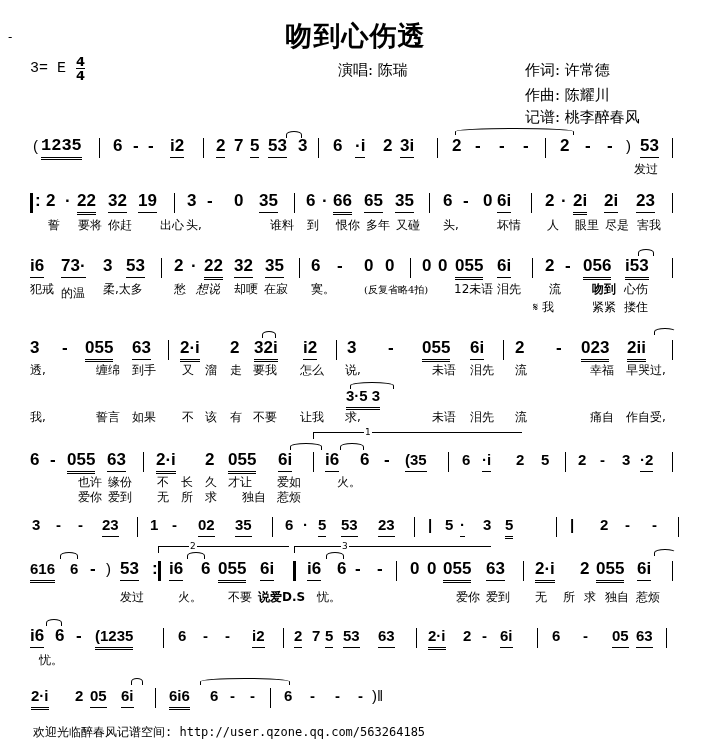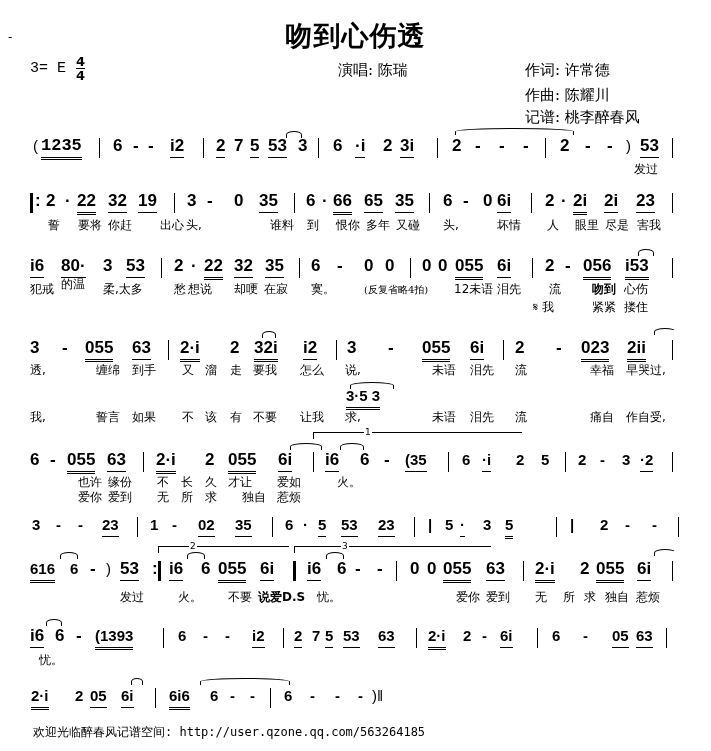--- a/index.html
+++ b/index.html
@@ -126,21 +126,21 @@
   <span class="ly" style="left:443px;top:218px;">头,</span>
   <span class="ly" style="left:497px;top:218px;">坏情</span>
   <span class="ly" style="left:547px;top:218px;">人</span>
   <span class="ly" style="left:575px;top:218px;">眼里</span>
   <span class="ly" style="left:605px;top:218px;">尽是</span>
   <span class="ly" style="left:637px;top:218px;">害我</span>
 </div>
 
 <div class="staff" style="top:256px;">
   <span class="n u1" style="left:30px;">i6</span>
-  <span class="n u1" style="left:61px;">80·</span>
+  <span class="n u1" style="left:61px;">73·</span>
   <span class="n" style="left:103px;">3</span>
   <span class="n u1" style="left:126px;">53</span>
   <span class="bar" style="left:161px;"></span>
   <span class="n" style="left:174px;">2</span>
   <span class="n" style="left:191px;">·</span>
   <span class="n u2" style="left:204px;">22</span>
   <span class="n u1" style="left:234px;">32</span>
   <span class="n u1" style="left:265px;">35</span>
   <span class="bar" style="left:299px;"></span>
   <span class="n" style="left:311px;">6</span>
@@ -155,24 +155,24 @@
   <span class="bar" style="left:532px;"></span>
   <span class="n" style="left:545px;">2</span>
   <span class="n" style="left:565px;">-</span>
   <span class="n u2" style="left:583px;">056</span>
   <span class="arc full" style="left:638px;top:-7px;width:14px;"></span>
   <span class="n u2" style="left:625px;">i53</span>
   <span class="bar" style="left:672px;"></span>
 </div>
 <div>
   <span class="ly" style="left:30px;top:282px;">犯戒</span>
-  <span class="ly" style="left:61px;top:277px;">的温</span>
+  <span class="ly" style="left:61px;top:286px;">的温</span>
   <span class="ly" style="left:103px;top:282px;">柔,太多</span>
   <span class="ly" style="left:174px;top:282px;">愁</span>
-  <span class="ly" style="left:188px;top:282px;">想说</span>
+  <span class="ly" style="left:196px;top:282px;font-style:italic;">想说</span>
   <span class="ly" style="left:234px;top:282px;">却哽</span>
   <span class="ly" style="left:264px;top:282px;">在寂</span>
   <span class="ly" style="left:311px;top:282px;">寞。</span>
   <span class="ly small" style="left:364px;top:283px;">(反复省略4拍)</span>
   <span class="ly" style="left:454px;top:282px;">12未语</span>
   <span class="ly" style="left:497px;top:282px;">泪先</span>
   <span class="ly" style="left:549px;top:282px;">流</span>
   <span class="ly" style="left:592px;top:282px;font-weight:bold;">吻到</span>
   <span class="ly" style="left:624px;top:282px;">心伤</span>
   <span class="ly" style="left:533px;top:300px;">𝄋 我</span>
@@ -367,21 +367,21 @@
   <span class="ly" style="left:584px;top:590px;">求</span>
   <span class="ly" style="left:605px;top:590px;">独自</span>
   <span class="ly" style="left:636px;top:590px;">惹烦</span>
 </div>
 
 <div class="staff" style="top:626px;">
   <span class="n u1" style="left:30px;">i6</span>
   <span class="arc full" style="left:46px;top:-7px;width:14px;"></span>
   <span class="n" style="left:55px;">6</span>
   <span class="n" style="left:76px;">-</span>
-  <span class="n u2 small" style="left:95px;">(1393</span>
+  <span class="n u2 small" style="left:95px;">(1235</span>
   <span class="bar" style="left:163px;"></span>
   <span class="n small" style="left:178px;">6</span>
   <span class="n small" style="left:203px;">-</span>
   <span class="n small" style="left:225px;">-</span>
   <span class="n u1 small" style="left:252px;">i2</span>
   <span class="bar" style="left:283px;"></span>
   <span class="n u1 small" style="left:294px;">2</span>
   <span class="n small" style="left:312px;">7</span>
   <span class="n u1 small" style="left:325px;">5</span>
   <span class="n u1 small" style="left:343px;">53</span>

